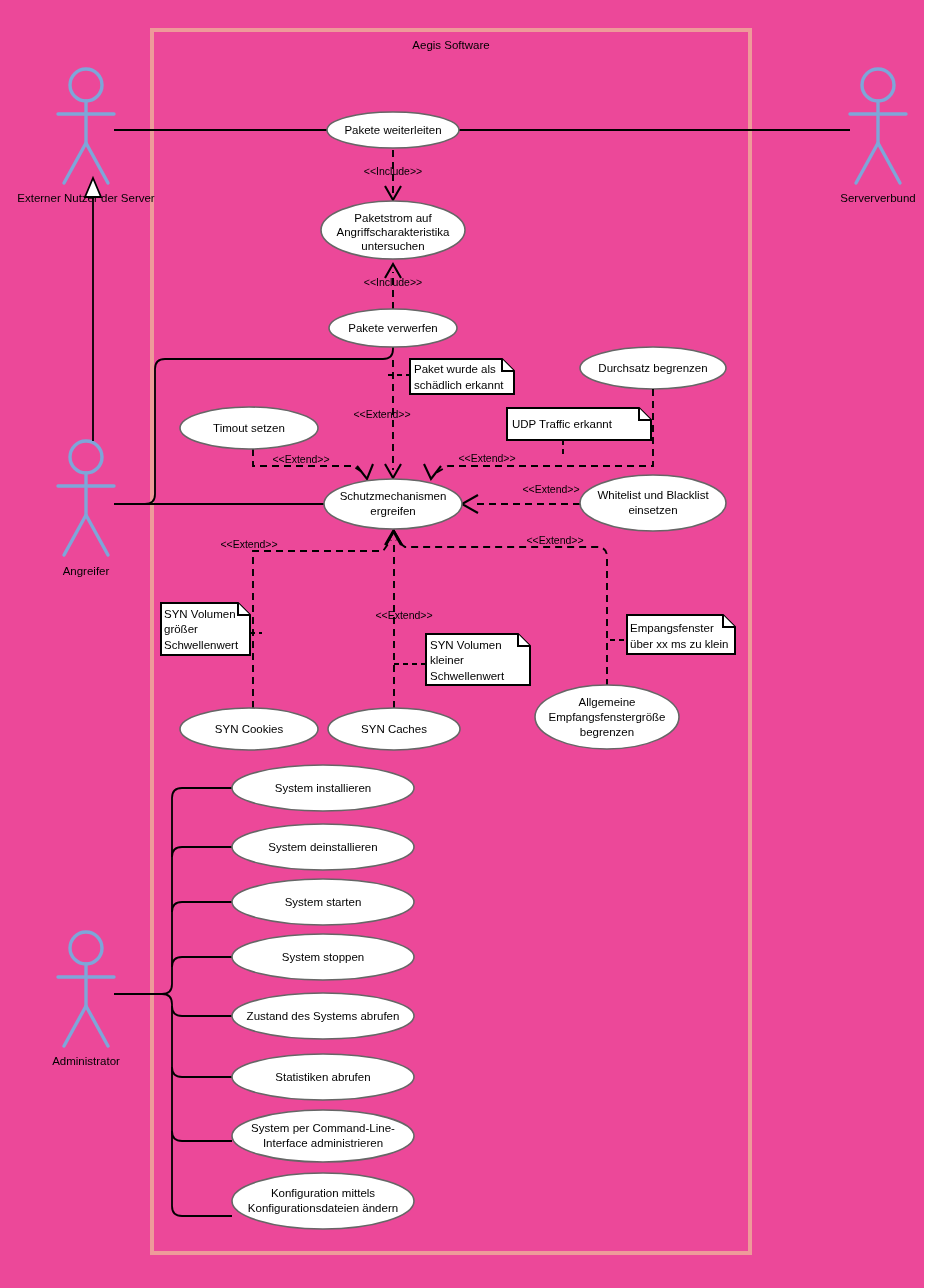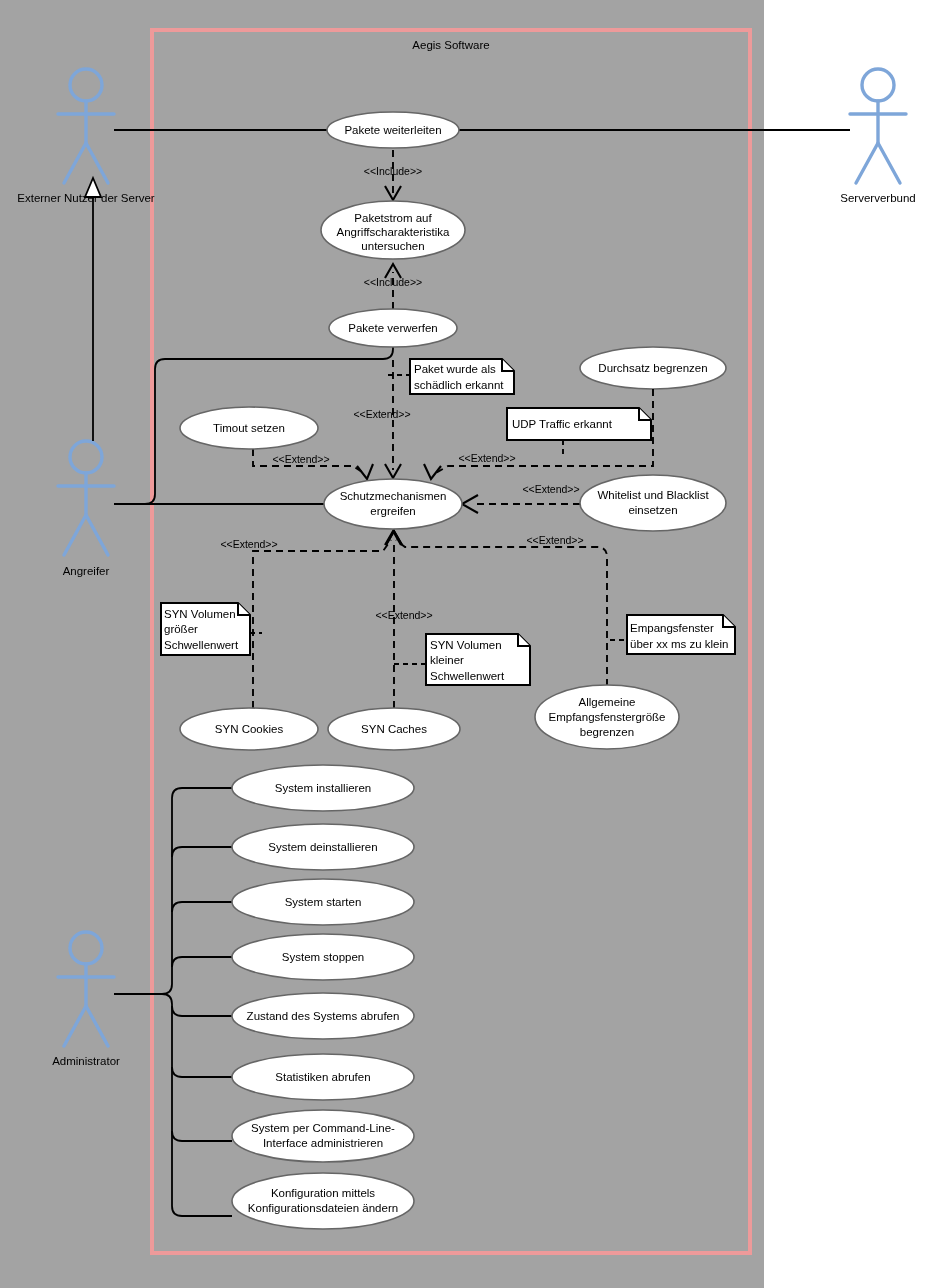--- a/index.html
+++ b/index.html
@@ -2,23 +2,23 @@
 <html><head>
 <meta charset="utf-8">
 <style>
   html, body {
     margin: 0;
     padding: 0;
     background: #ffffff;
   }
   #diagram-root {
     position: relative;
-    width: 764px;
+    width: 924px;
     height: 1288px;
-    background: #a3a3a3;
+    background: #ec4899;
     font-family: "Liberation Sans", sans-serif;
   }
   svg { display: block; }
   .uc-ellipse {
     fill: #ffffff;
     stroke: #666666;
     stroke-width: 1.6;
   }
   .uc-label {
     font-family: "Liberation Sans", sans-serif;

